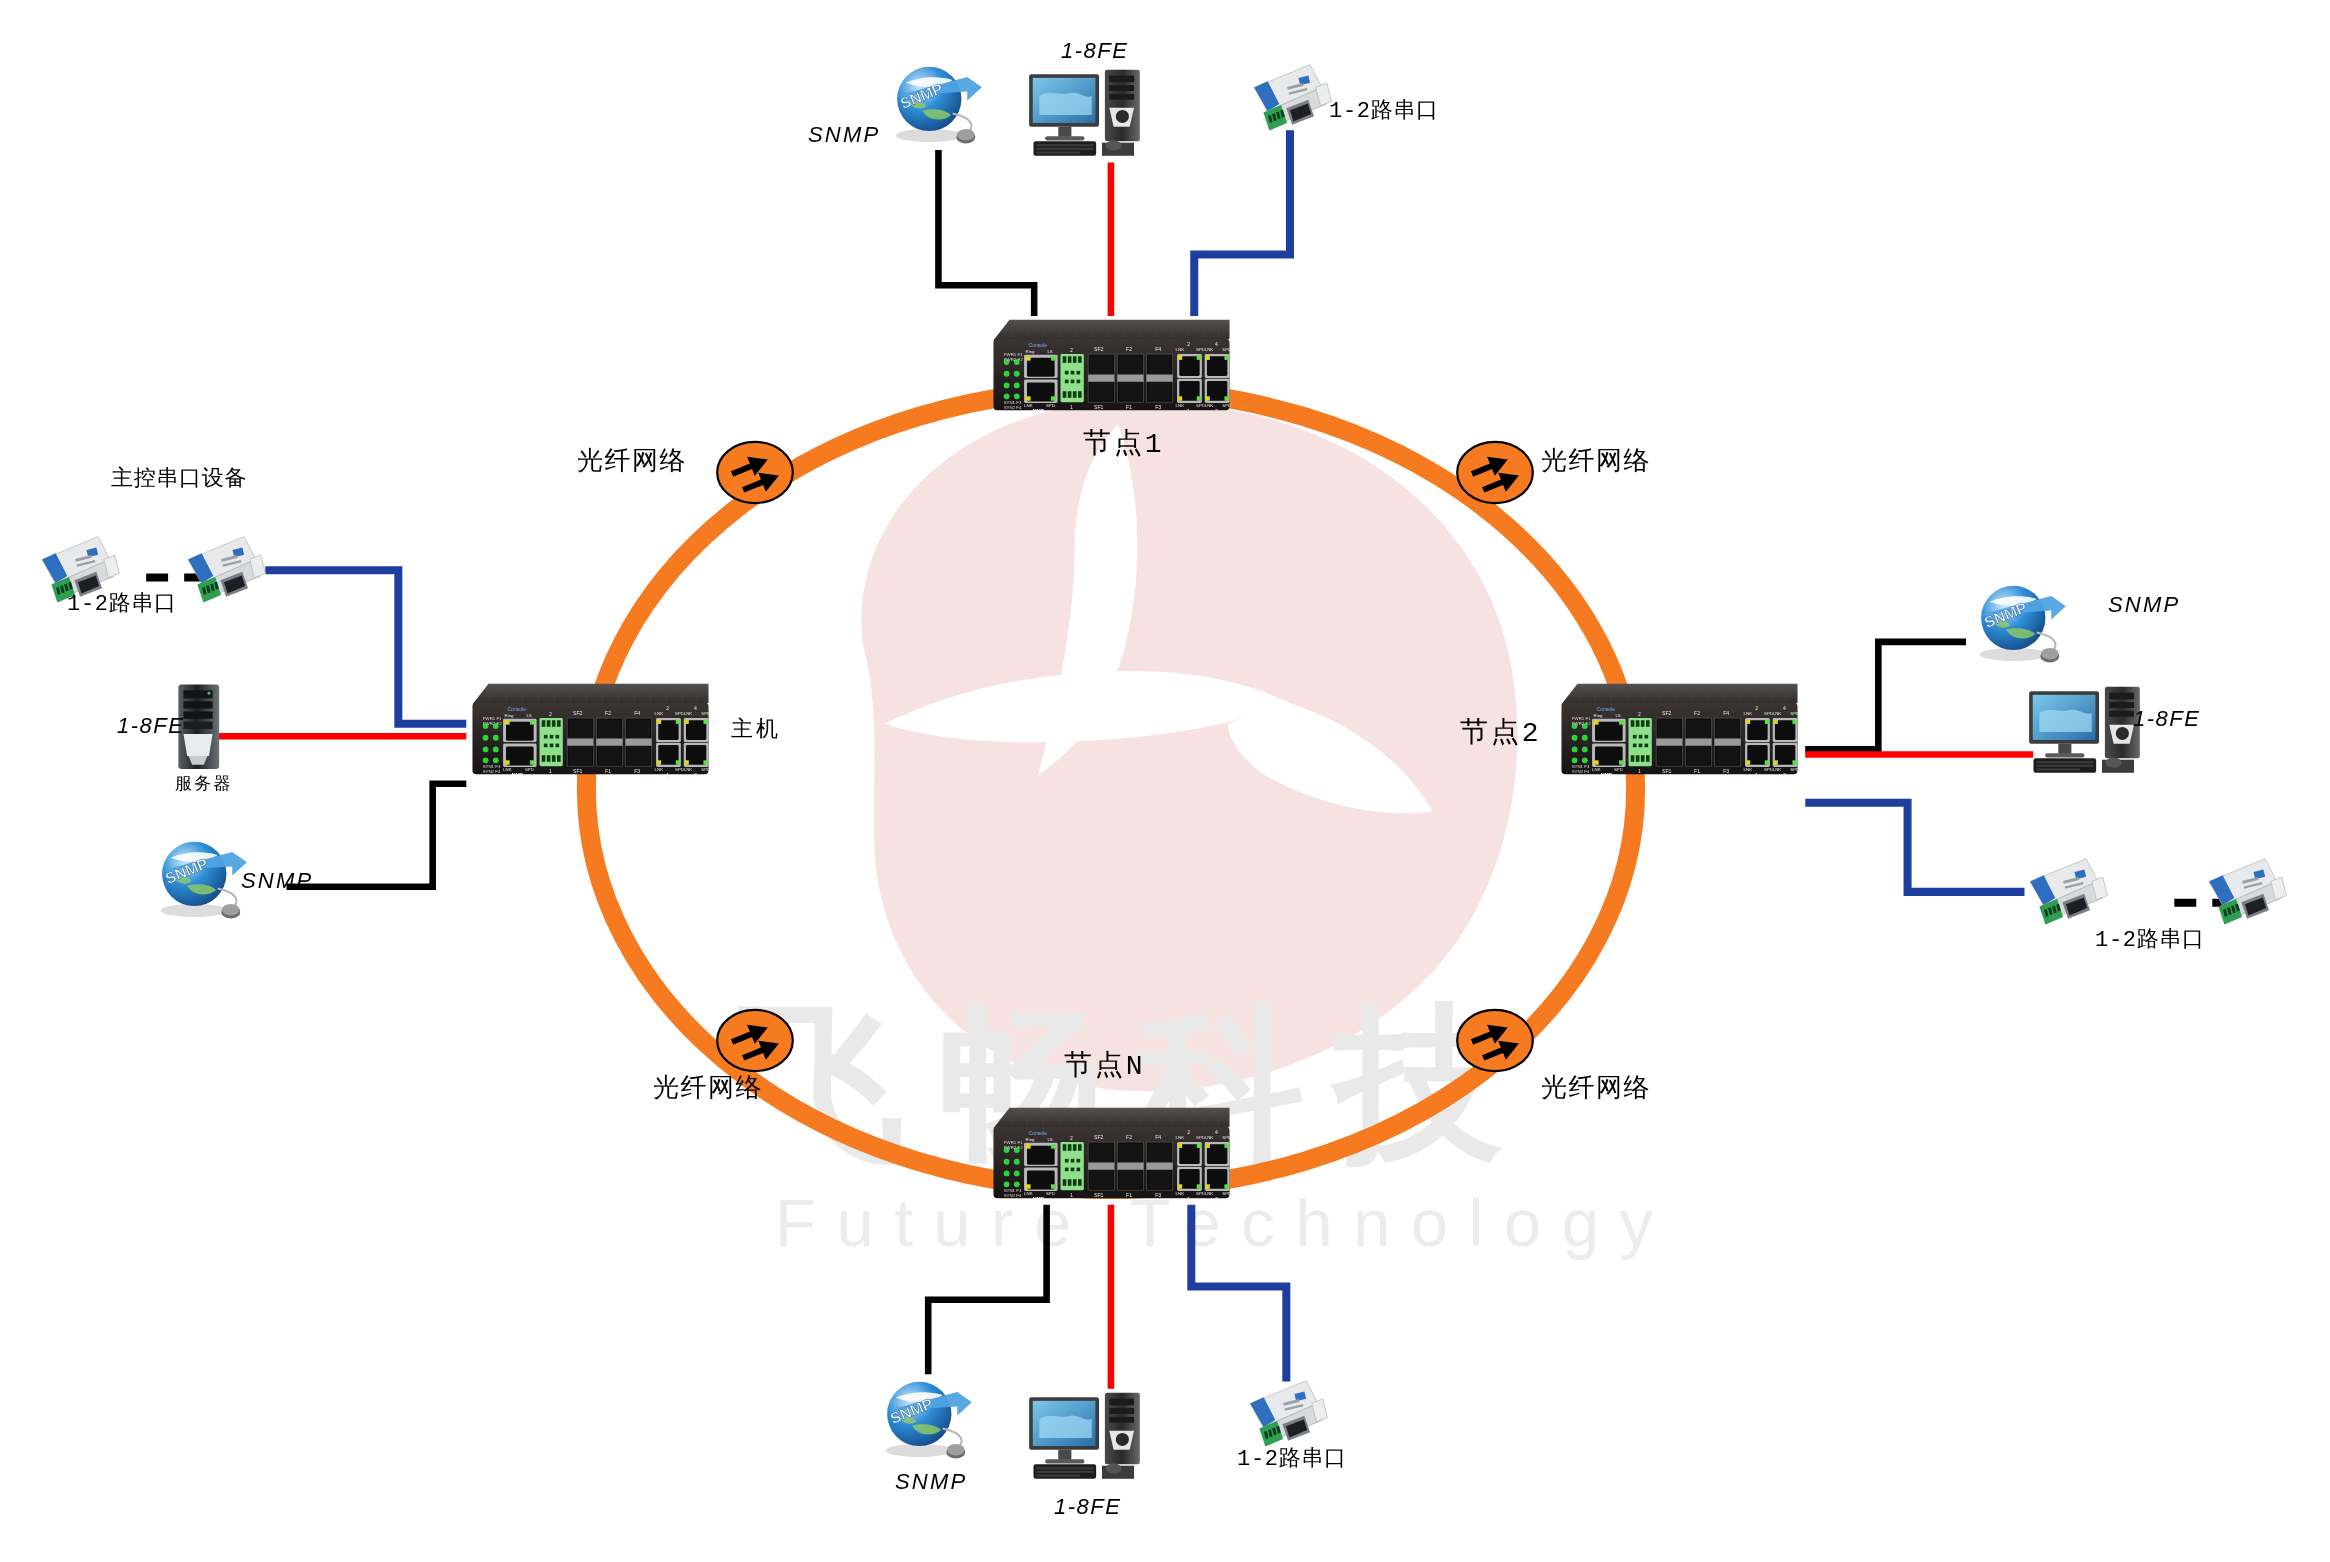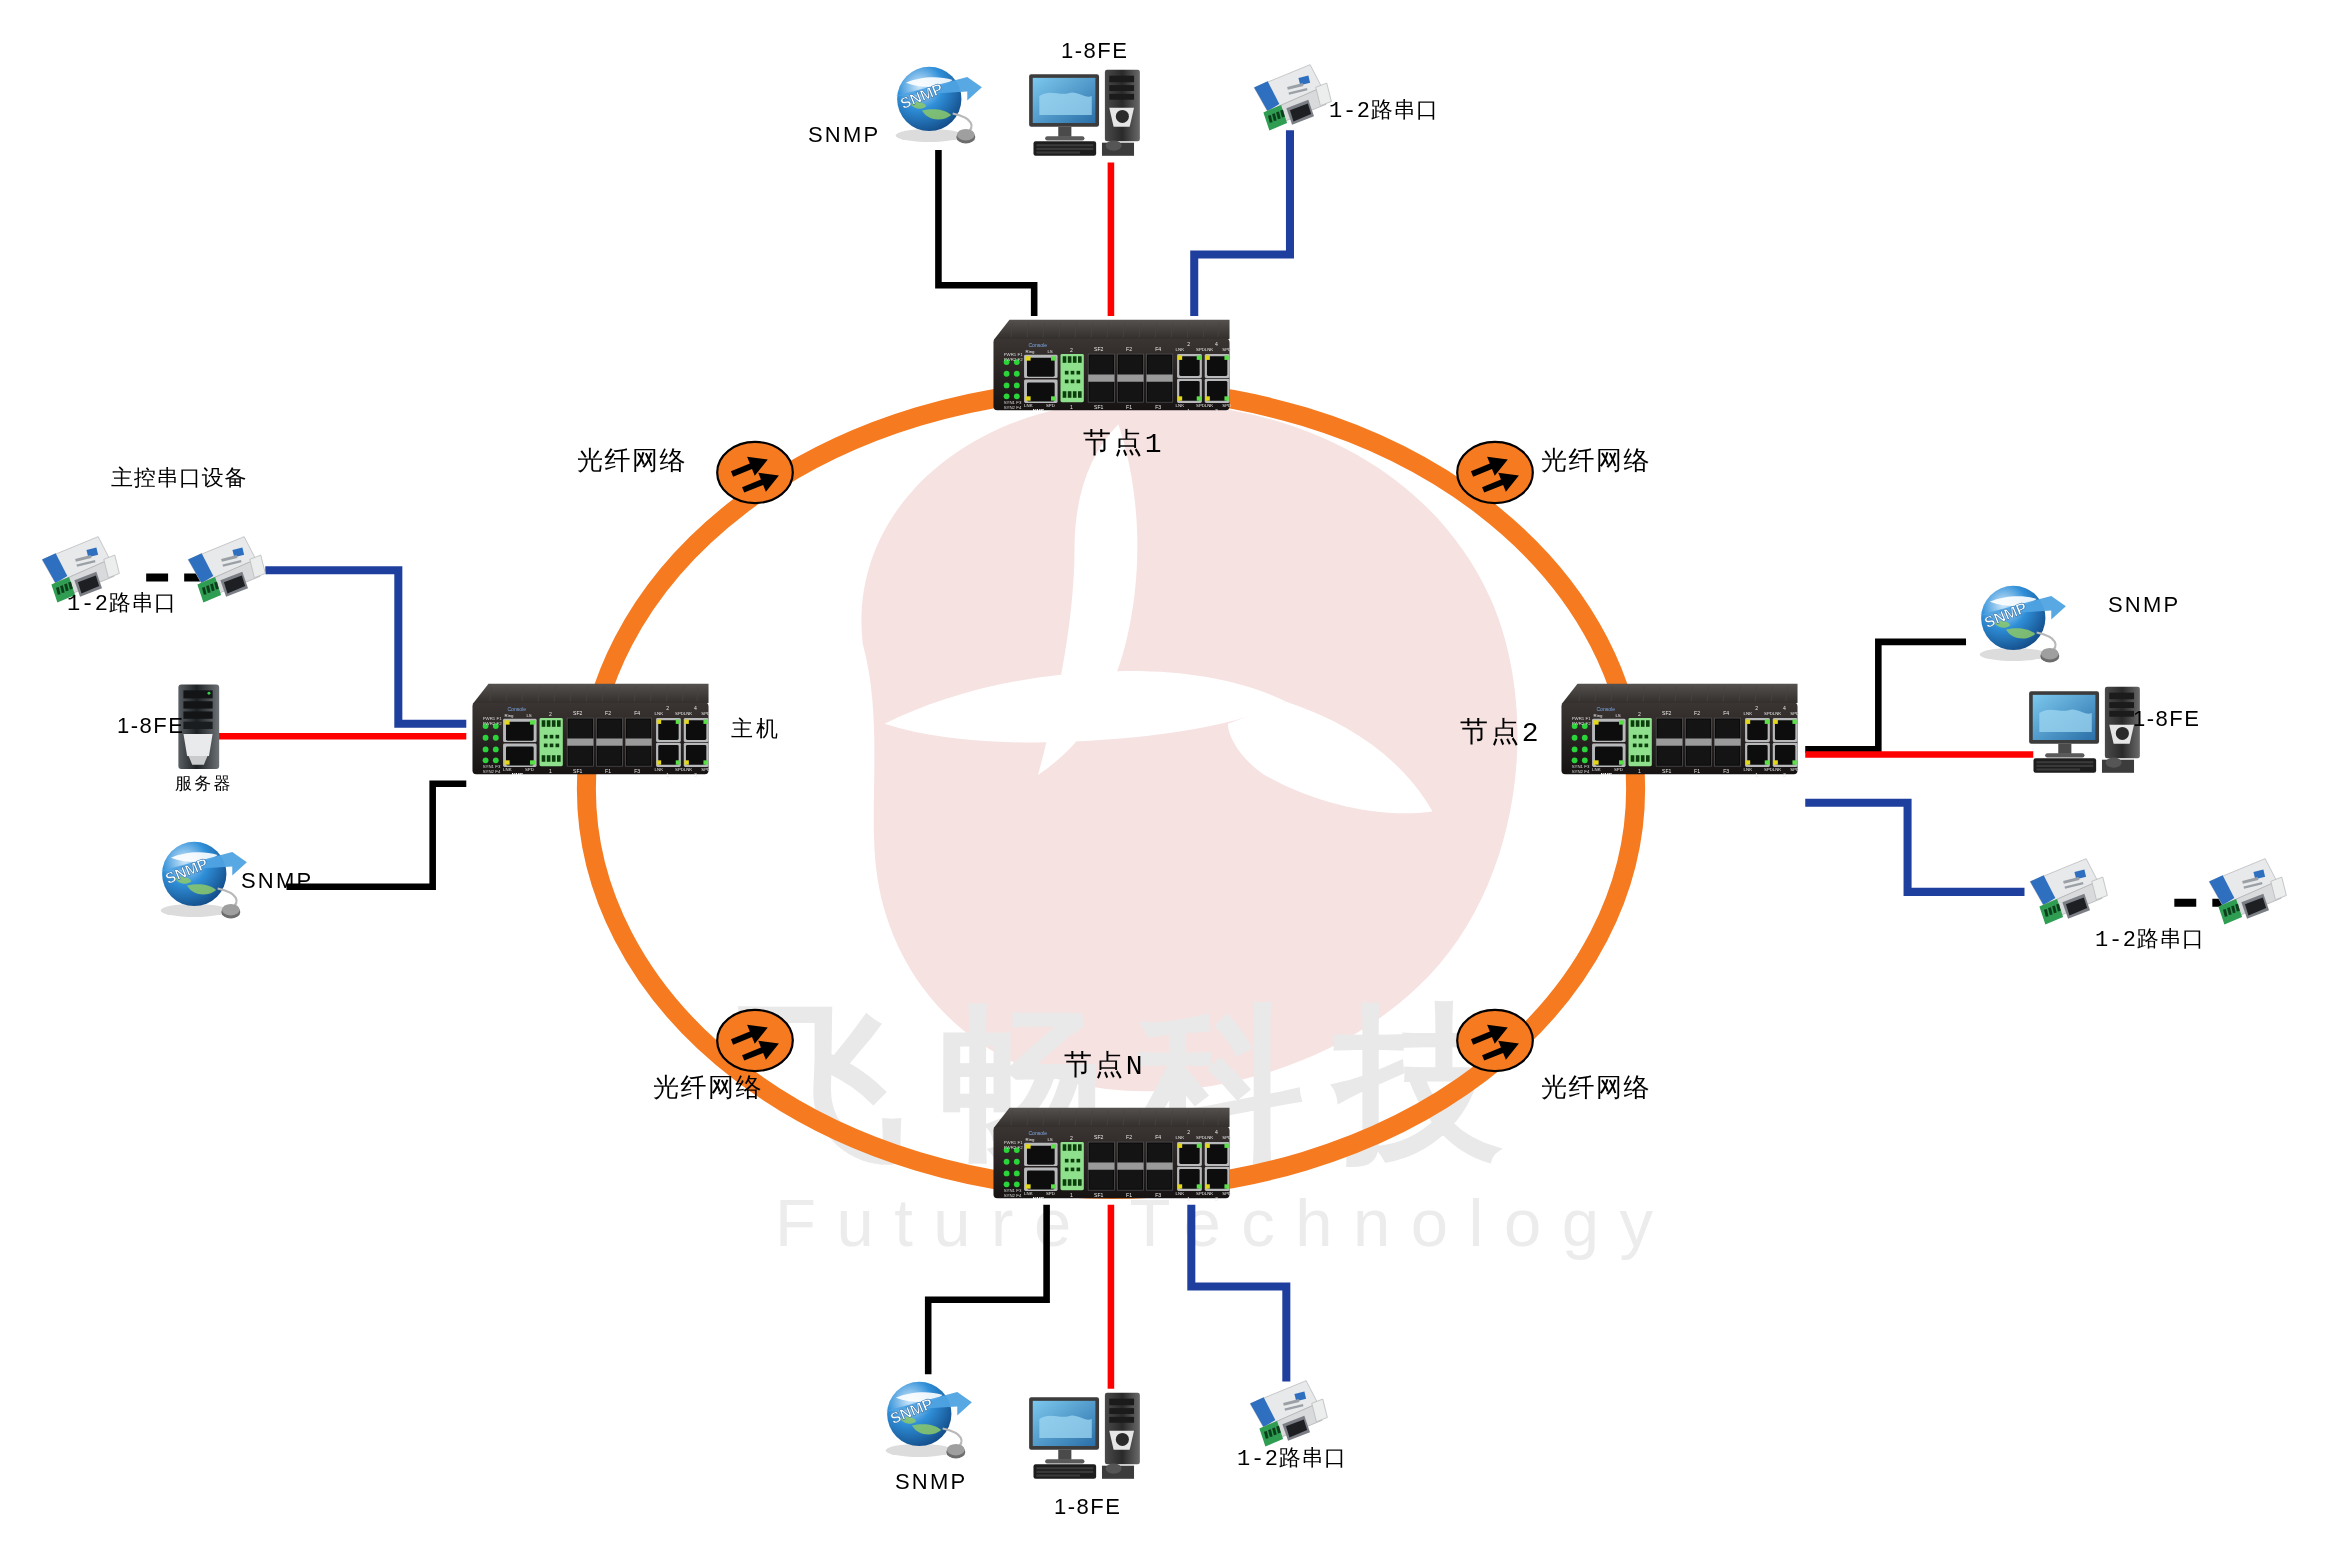--- a/index.html
+++ b/index.html
@@ -23,21 +23,21 @@
   
   .links{position:absolute;left:0;top:0;width:2330px;height:1563px;}
 
   
   .sw{position:absolute;}
   .sw svg{display:block;}
 
   
   .lbl{position:absolute;color:#000;white-space:nowrap;line-height:1;}
   .lbl-cn{font-family:Liberation Mono, monospace;}
-  .lbl-en{font-family:"Liberation Sans","DejaVu Sans",sans-serif;}
+  .lbl-en{font-family:"Liberation Sans","DejaVu Sans",sans-serif;font-style:italic;}
 
   
   .nodeicon{position:absolute;}
 
   
   .dev{position:absolute;}
   .dev svg{display:block;}
 </style>
 </head>
 <body>

